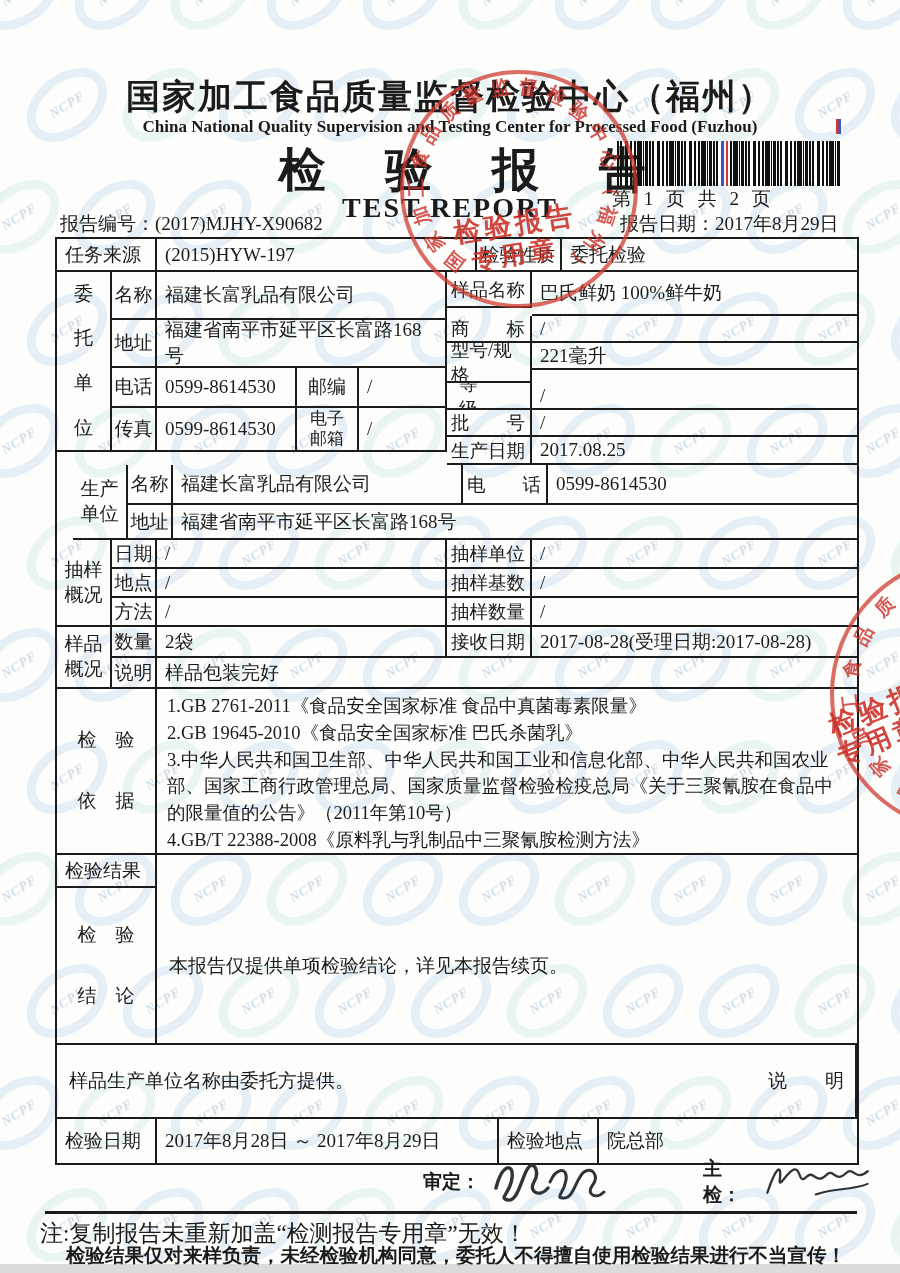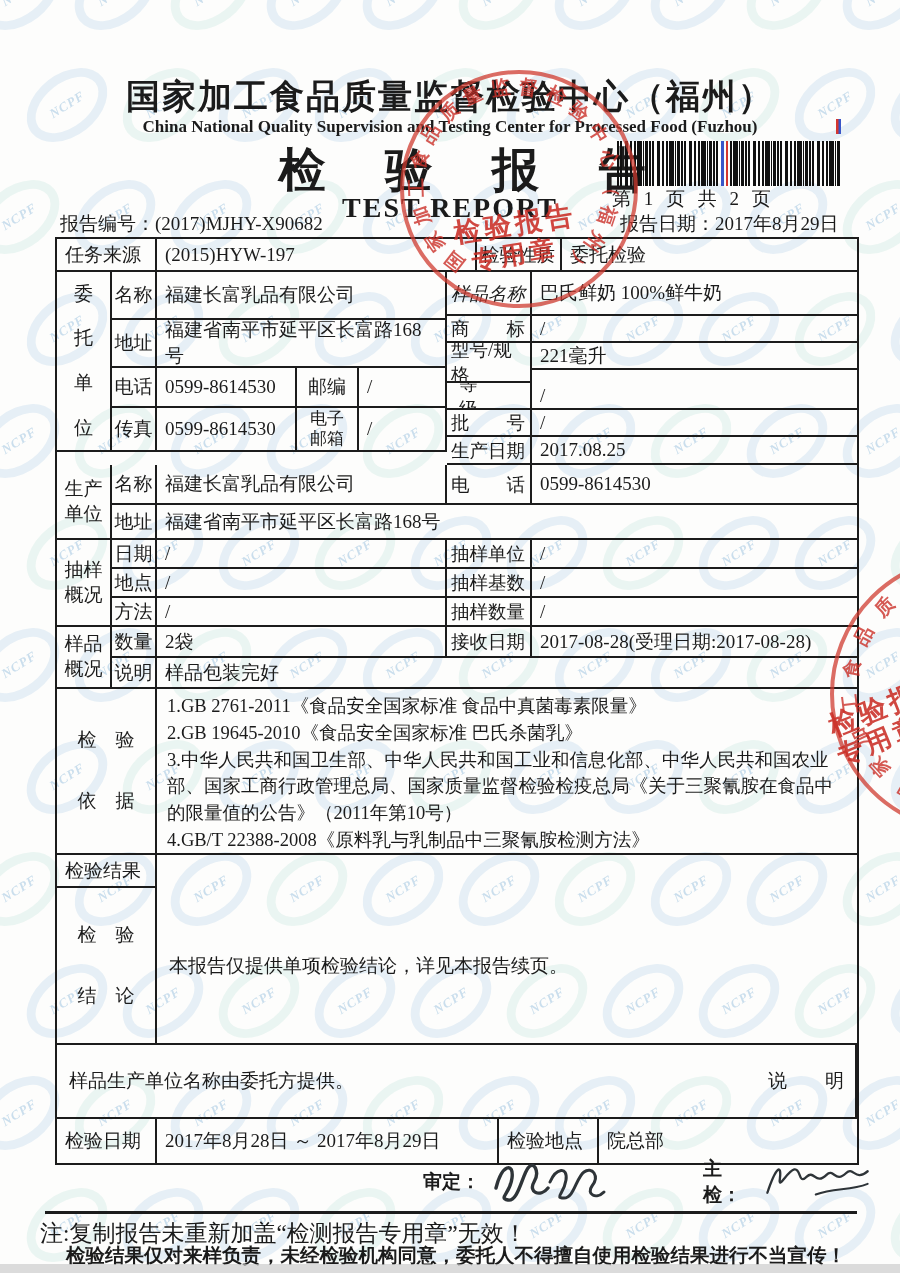--- a/index.html
+++ b/index.html
@@ -508,21 +508,21 @@
         <div class="row">
           <div class="c cent" style="width:45px;height:44px;">传真</div>
           <div class="c" style="width:140px;height:44px;">0599-8614530</div>
           <div class="c cent pre small2" style="width:62px;height:44px;">电子
 邮箱</div>
           <div class="c" style="flex:1;height:44px;">/</div>
         </div>
       </div>
       <div class="col" style="flex:1;">
         <div class="row">
-          <div class="c rlab" style="height:44px;font-style:italic;">样品名称</div>
+          <div class="c rlab" style="height:36px;">样品名称</div>
           <div class="c xr" style="flex:1;height:44px;">巴氏鲜奶 100%鲜牛奶</div>
         </div>
         <div class="row">
           <div class="c rlab" style="height:27px;">商　　标</div>
           <div class="c xr" style="flex:1;height:27px;">/</div>
         </div>
         <div class="row">
           <div class="c rlab" style="height:40px;">型号/规格</div>
           <div class="c xr" style="flex:1;height:27px;">221毫升</div>
         </div>
@@ -535,21 +535,21 @@
           <div class="c xr" style="flex:1;height:27px;">/</div>
         </div>
         <div class="row">
           <div class="c rlab" style="height:28px;">生产日期</div>
           <div class="c xr" style="flex:1;height:28px;">2017.08.25</div>
         </div>
       </div>
     </div>
 
     <div class="row">
-      <div class="c cent pre" style="width:55px;height:75px;line-height:1.3;">生产
+      <div class="c cent pre" style="width:55px;height:75px;line-height:1.3;margin-left:16px;">生产
 单位</div>
       <div class="col" style="flex:1;">
         <div class="row">
           <div class="c cent" style="width:45px;height:40px;">名称</div>
           <div class="c" style="width:290px;height:40px;">福建长富乳品有限公司</div>
           <div class="c rlab" style="height:40px;">电　　话</div>
           <div class="c xr" style="flex:1;height:40px;">0599-8614530</div>
         </div>
         <div class="row">
           <div class="c cent" style="width:45px;height:35px;">地址</div>

